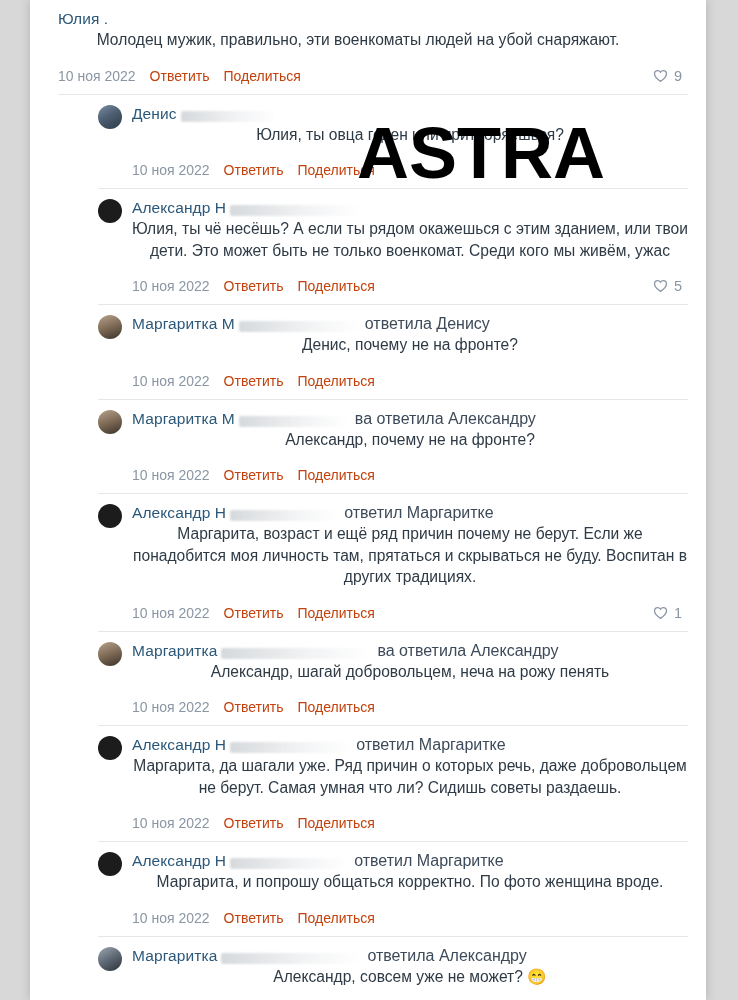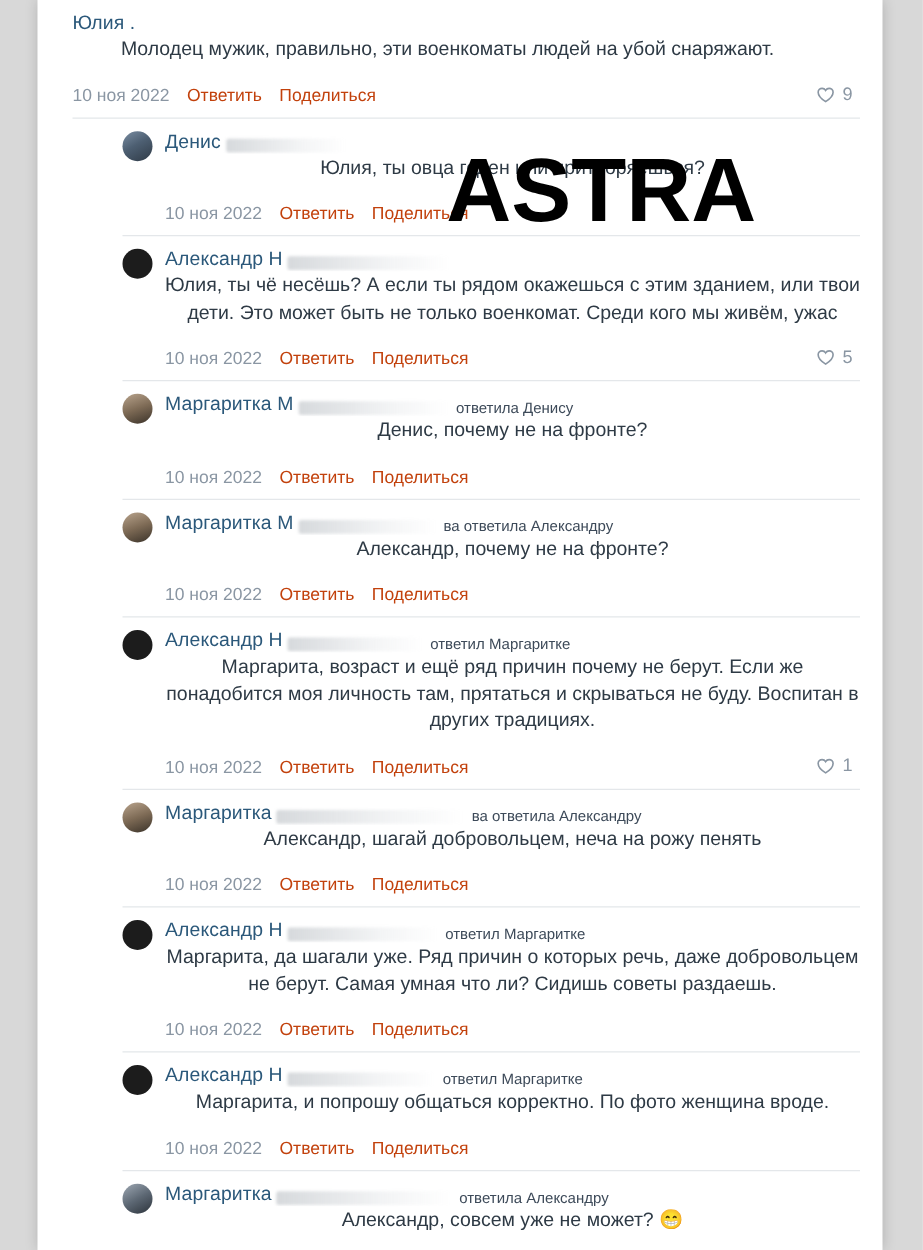--- a/index.html
+++ b/index.html
@@ -70,21 +70,21 @@
     height: 11px;
     border-radius: 2px;
     background: linear-gradient(90deg, rgba(120,130,140,0.30), rgba(150,160,170,0.12) 60%, rgba(255,255,255,0));
     filter: blur(1.1px);
     vertical-align: middle;
     position: relative;
     top: -1px;
   }
   .replied-to {
     color: #3d4a59;
-    font-size: 12px;
+    font-size: 16px;
     margin-left: 6px;
   }
 
   .text {
     color: #2e3a45;
     font-size: 15.6px;
     line-height: 21.5px;
     padding-top: 1px;
     max-width: 560px;
     text-align: center;

